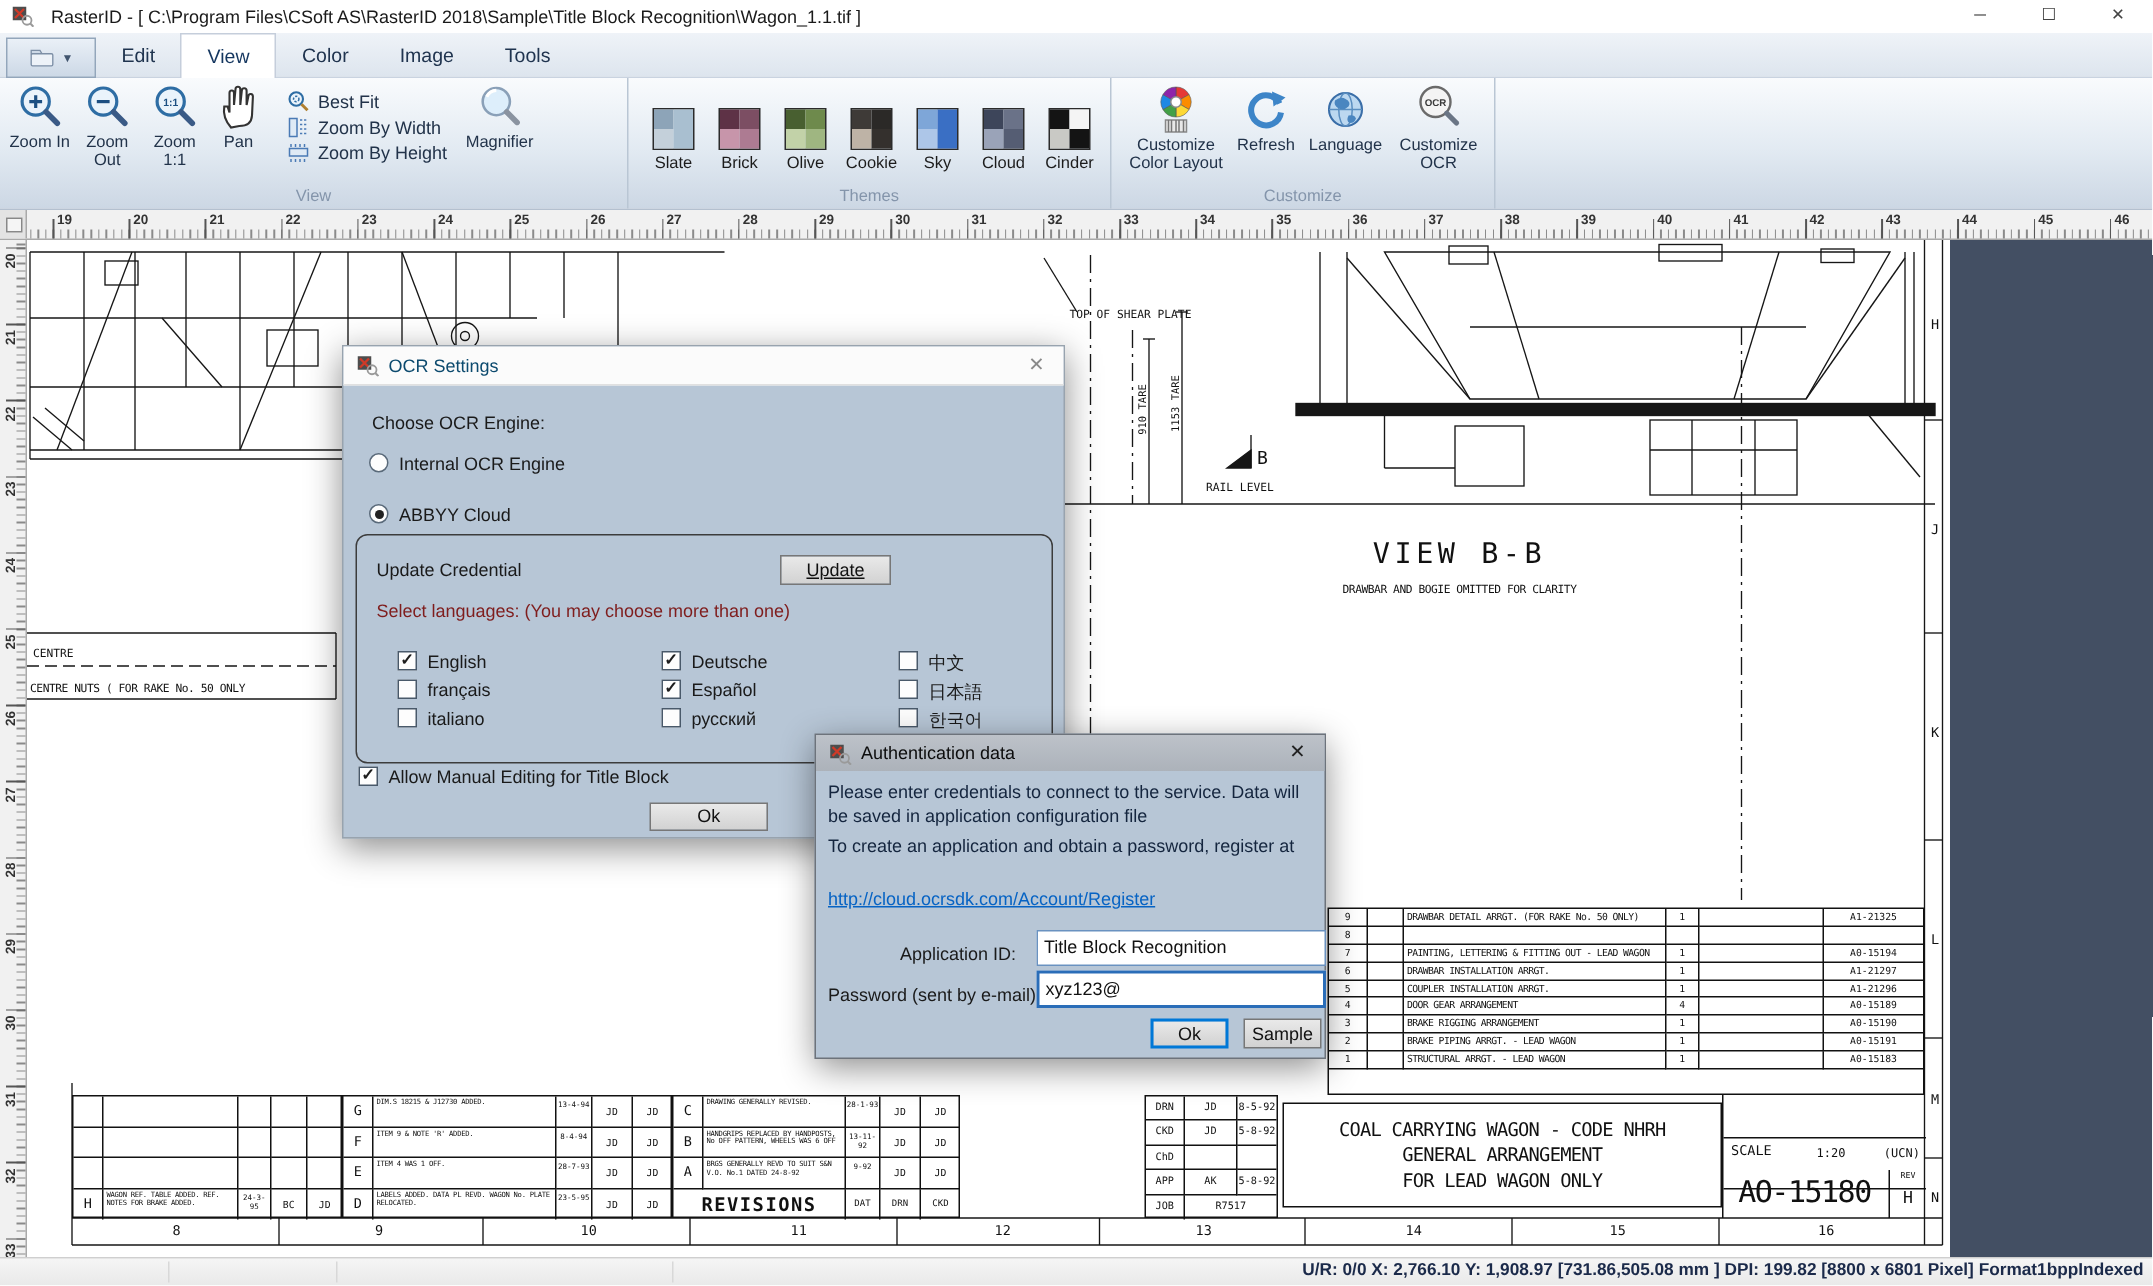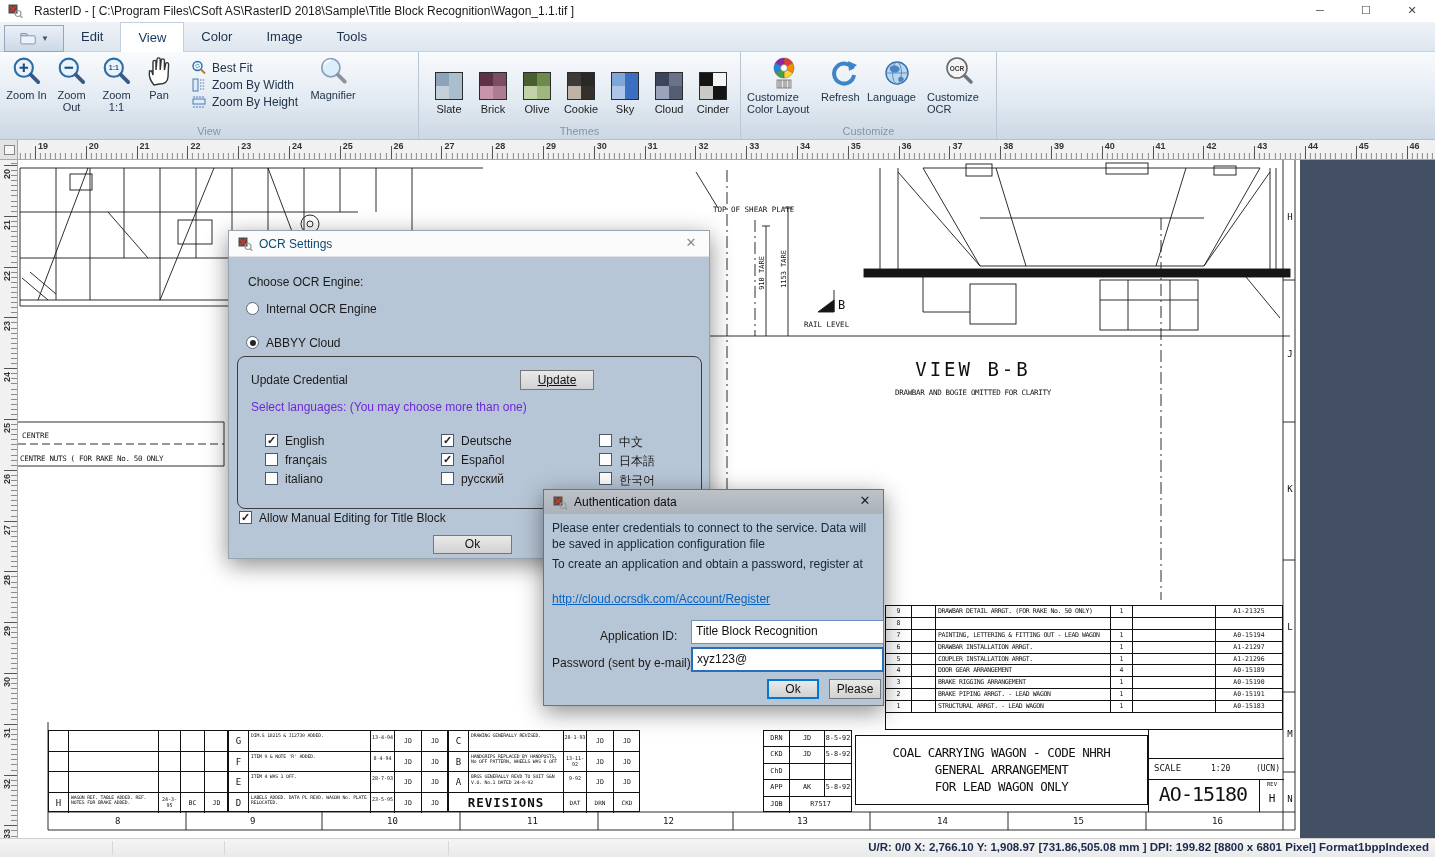--- a/index.html
+++ b/index.html
@@ -30,21 +30,21 @@
   .bigbtn .bicon{height:34px;display:flex;align-items:center;justify-content:center;}
   .smallcol{margin:4px 6px 0 12px;}
   .smallbtn{display:flex;align-items:center;gap:5px;height:17px;font-size:12px;color:#22334a;white-space:nowrap;}
   .g-themes{width:322px;display:flex;padding:20px 0 0 8px;}
   .theme{width:44px;text-align:center;}
   .swatch{width:26px;height:26px;margin:0 auto;border:1px solid #2b2b2b;position:relative;}
   .swatch div{position:absolute;width:50%;height:50%;}
   .sw-tl{left:0;top:0}.sw-tr{right:0;top:0}.sw-bl{left:0;bottom:0}.sw-br{right:0;bottom:0}
   .theme .tlabel{font-size:11px;color:#1c1c1c;margin-top:3px;}
   .g-cust{width:256px;display:flex;padding:3px 0 0 6px;}
-  .custbtn{font-size:11px;color:#22334a;line-height:12px;}
+  .custbtn{text-align:center;font-size:11px;color:#22334a;line-height:12px;}
   .custbtn .bicon{height:36px;display:flex;align-items:center;justify-content:center;}
   .g-fill{flex:1;border-right:none;}
   
   .hruler{position:absolute;left:0;top:140px;width:1435px;height:20px;background:#f1f1f1;
           border-bottom:1px solid #a9a9a9;box-sizing:border-box;}
   .hr-corner{position:absolute;left:0;top:0;width:18px;height:19px;background:#e3e3e3;border-right:1px solid #a9a9a9;box-sizing:border-box;}
   .hr-corner:after{content:"";position:absolute;left:4px;top:5px;width:9px;height:8px;border:1px solid #888;background:#f5f5f5;}
   .hr-minor{position:absolute;left:18px;right:0;bottom:0;height:6px;
     background:repeating-linear-gradient(90deg,#8a8a8a 0,#8a8a8a 1px,transparent 1px,transparent 5.08px);
     background-position-x:16.9px;}
@@ -94,21 +94,21 @@
   .rev-foot-col{font-size:6px;text-align:center;line-height:20px;}
   .appr{position:absolute;left:745px;top:570px;width:89px;height:82px;border:1px solid #111;box-sizing:border-box;font-family:"DejaVu Sans Mono",monospace;color:#111;}
   .ap-row{display:grid;grid-template-columns:26px 35px 26px;height:16.4px;box-sizing:border-box;}
   .ap-row>div{border-right:1px solid #111;border-bottom:1px solid #111;font-size:6.8px;line-height:15px;text-align:center;overflow:hidden;box-sizing:border-box;}
   .ap-row>div:last-child{border-right:none;}
   .ap-row:last-child>div{border-bottom:none;}
   .tblock{position:absolute;left:837px;top:575px;width:293px;height:70px;border:1px solid #111;box-sizing:border-box;
           font-family:"DejaVu Sans Mono",monospace;color:#111;text-align:center;padding-top:8px;}
   .tblock div{font-size:12.5px;line-height:17px;letter-spacing:-0.5px;}
   .numcol{position:absolute;left:1130px;top:570px;width:135px;height:82px;border-left:1px solid #111;box-sizing:border-box;font-family:"DejaVu Sans Mono",monospace;color:#111;}
-  .scalerow{position:absolute;left:0;top:28px;width:135px;height:22px;border-top:1px solid #111;border-bottom:1px solid #111;box-sizing:border-box;}
+  .scalerow{position:absolute;left:0;top:28px;width:135px;height:35px;border-top:1px solid #111;border-bottom:1px solid #111;box-sizing:border-box;}
   .scalerow .s1{position:absolute;left:5px;top:4px;font-size:9px;}
   .scalerow .s2{position:absolute;left:62px;top:5px;font-size:8px;}
   .scalerow .s3{position:absolute;right:4px;top:5px;font-size:8px;}
   .numrow{position:absolute;left:0;top:50px;width:135px;height:32px;}
   .dwgnum{position:absolute;left:0;top:2px;width:108px;text-align:center;font-size:20px;letter-spacing:-1px;}
   .revbox{position:absolute;right:0;top:0;width:25px;height:32px;border-left:1px solid #111;box-sizing:border-box;}
   .revbox .rl{position:absolute;top:1px;width:100%;text-align:center;font-size:5.5px;}
   .revbox .rv{position:absolute;top:12px;width:100%;text-align:center;font-size:11px;}
   .zone-num{position:absolute;top:656px;font-size:9px;font-family:"DejaVu Sans Mono",monospace;color:#111;}
   .bletter{position:absolute;left:1266px;width:12px;text-align:center;font-size:9px;font-family:"DejaVu Sans Mono",monospace;color:#111;}
@@ -120,21 +120,21 @@
   .dclose{position:absolute;right:8px;top:4px;font-size:13px;color:#8a8a8a;width:20px;text-align:center;}
   .dicon{position:absolute;left:9px;top:6px;width:15px;height:14px;}
   .dlabel{position:absolute;font-size:12px;color:#1a1a1a;white-space:nowrap;}
   .radio{position:absolute;width:13px;height:13px;border:1px solid #5a6a7a;border-radius:50%;background:#fdfdfd;box-sizing:border-box;}
   .radio.sel:after{content:"";position:absolute;left:2.5px;top:2.5px;width:6px;height:6px;border-radius:50%;background:#222;}
   .gbox{position:absolute;left:8px;top:125px;width:465px;height:153px;border:1px solid #3c3c3c;border-radius:8px;box-sizing:border-box;}
   .btn{position:absolute;background:linear-gradient(#e9e9e9,#d2d2d2);border:1px solid #777;font-size:12px;color:#111;
        text-align:center;box-sizing:border-box;font-family:"Liberation Sans",sans-serif;}
   .cb{position:absolute;width:13px;height:13px;border:1px solid #49596a;background:#fdfdfd;box-sizing:border-box;font-size:11px;line-height:11px;text-align:center;color:#1d1d1d;font-weight:bold;}
   .cblabel{position:absolute;font-size:12px;color:#1a1a1a;white-space:nowrap;}
-  .graytext{color:#6d28d9;}
+  .graytext{color:#7f1d1d;}
   .dlg-auth{left:543px;top:489px;width:341px;height:217px;border:1px solid #6d737b;background:#b7c6d6;z-index:20;}
   .dlg-auth .dtitle{position:absolute;left:0;top:0;right:0;height:24px;background:linear-gradient(#bdc2c9,#acb2ba);}
   .dlg-auth .ttext{position:absolute;left:30px;top:5px;font-size:12px;color:#0c0c0c;}
   .dlg-auth .dclose{color:#222;top:3px;}
   .dpar{position:absolute;left:8px;width:326px;font-size:12px;color:#14253e;line-height:16px;}
   .dlink{position:absolute;left:8px;font-size:12px;color:#0663c4;text-decoration:underline;}
   .dinput{position:absolute;background:#fff;font-size:12px;color:#111;padding:3px 4px;box-sizing:border-box;
           font-family:"Liberation Sans",sans-serif;white-space:nowrap;overflow:hidden;}
   
   .statusbar{position:absolute;left:0;top:838px;width:1435px;height:19px;background:linear-gradient(#f5f5f5,#e9e9e9);
@@ -761,21 +761,21 @@
       <span class="dclose">✕</span>
     </div>
     <div class="dpar" style="top:30px;">Please enter credentials to connect to the service. Data will be saved in application configuration file</div>
     <div class="dpar" style="top:66px;">To create an application and obtain a password, register at</div>
     <div class="dlink" style="top:102px;">http://cloud.ocrsdk.com/Account/Register</div>
     <div class="dlabel" style="left:8px;top:139px;margin-left:48px;">Application ID:</div>
     <div class="dinput" style="left:147px;top:130px;width:193px;height:24px;border:1px solid #6a92c0;">Title Block Recognition</div>
     <div class="dlabel" style="left:8px;top:166px;">Password (sent by e-mail):</div>
     <div class="dinput" style="left:147px;top:157px;width:193px;height:25px;border:2px solid #2a6db8;">xyz123@</div>
     <div class="btn" style="left:223px;top:189px;width:52px;height:20px;line-height:16px;border:2px solid #0078d7;">Ok</div>
-    <div class="btn" style="left:285px;top:189px;width:52px;height:20px;line-height:18px;">Please</div>
+    <div class="btn" style="left:285px;top:189px;width:52px;height:20px;line-height:18px;">Sample</div>
   </div>
 
   <div class="statusbar">
     <div class="st-sep" style="left:112px"></div>
     <div class="st-sep" style="left:224px"></div>
     <div class="st-sep" style="left:448px"></div>
     <span class="status-text">U/R: 0/0 X: 2,766.10 Y: 1,908.97 [731.86,505.08 mm ] DPI: 199.82 [8800 x 6801 Pixel] Format1bppIndexed</span>
   </div>
 </div>
 

